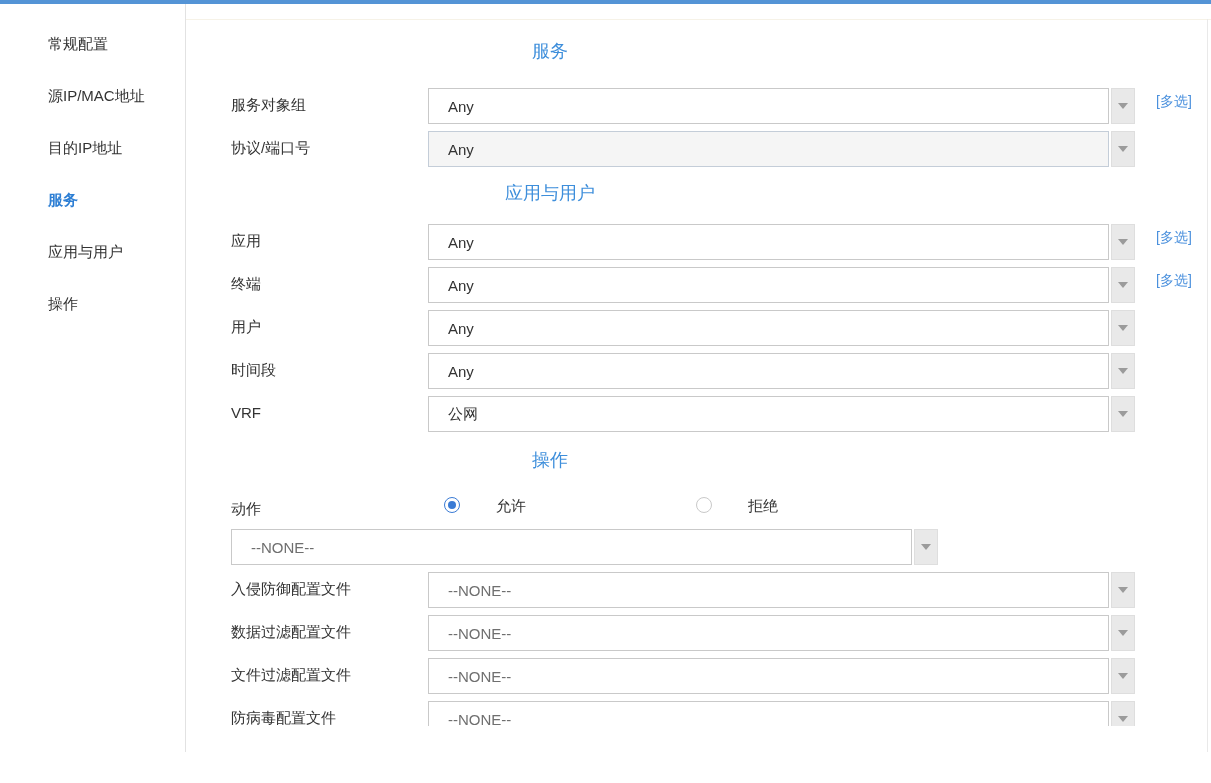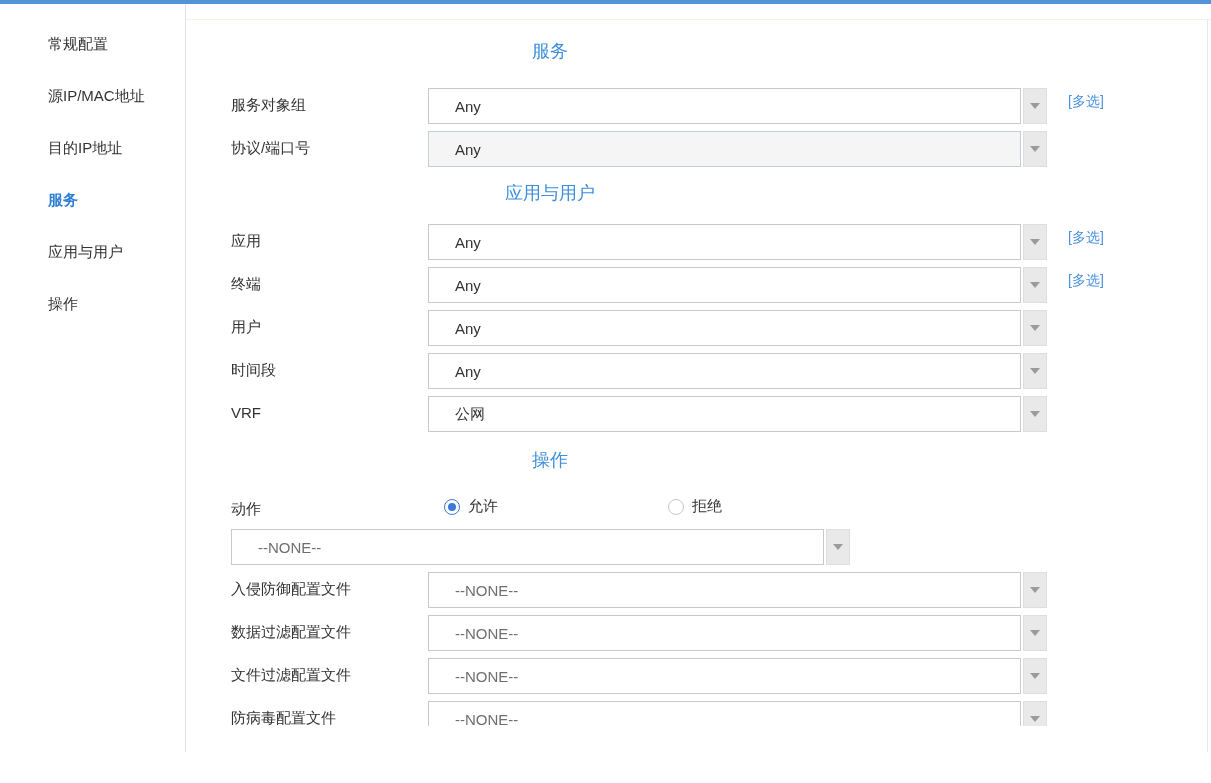--- a/index.html
+++ b/index.html
@@ -22,33 +22,33 @@
 
   .sec-title { width:660px; text-align:center; font-size:18px; font-weight:normal; color:#3d8edb; }
   .sec-title.t1 { margin-top:34px; margin-bottom:25px; }
   .sec-title.t2 { margin-top:14px; margin-bottom:19px; }
   .sec-title.t3 { margin-top:16px; margin-bottom:20px; }
 
   .form-row { display:flex; align-items:flex-start; margin-bottom:7px;margin-left:11px; }
   .row-label { width:197px; padding-top:8px; font-size:15px; color:#333333; white-space:nowrap; }
 
   .select-wrap { display:flex; height:36px; }
-  .select-box { width:593px; height:36px; background:#ffffff; border:1px solid #c9c9c9; padding:0 26px; display:flex; align-items:center; cursor:pointer; }
+  .select-box { width:681px; height:36px; background:#ffffff; border:1px solid #c9c9c9; padding:0 19px; display:flex; align-items:center; cursor:pointer; }
   .select-box .val { font-size:15px; color:#333333; }
   .select-box.muted .val { color:#6f6f6f;text-align:right; }
   .select-box.disabled { background:#f5f5f5; border-color:#c4cdd8; cursor:default; }
   .arrow-btn { width:24px; height:36px; margin-left:2px; background:#e9e9e9; border:1px solid #dedede; display:flex; align-items:center; justify-content:center; cursor:pointer; }
   .tri-down { width:0; height:0; border-left:5px solid transparent; border-right:5px solid transparent; border-top:6px solid #9b9b9b; }
 
   .multi-link { margin-left:21px; margin-top:5px; font-size:14px; color:#4a90dd; text-decoration:none; cursor:pointer; white-space:nowrap; }
 
   
   .radio-row { height:30px; }
   .radio-group { display:flex; align-items:center; padding-left:16px; padding-top:5px; }
-  .radio-opt { display:flex; align-items:center; cursor:pointer; }
+  .radio-opt { display:flex; align-items:flex-start; cursor:pointer;gap:28px; }
   .radio-opt + .radio-opt { margin-left:170px; }
   .radio-circle { width:16px; height:16px; border-radius:50%; background:#ffffff; border:1px solid #c9c9c9; position:relative; }
   .radio-opt.selected .radio-circle { border-color:#3a7bd5; }
   .radio-opt.selected .radio-circle::after { content:""; position:absolute; left:3px; top:3px; width:8px; height:8px; border-radius:50%; background:#3a7bd5; }
   .radio-text { margin-left:8px; font-size:15px; color:#333333; }
 </style>
 </head>
 <body>
 
 <div class="stage">

